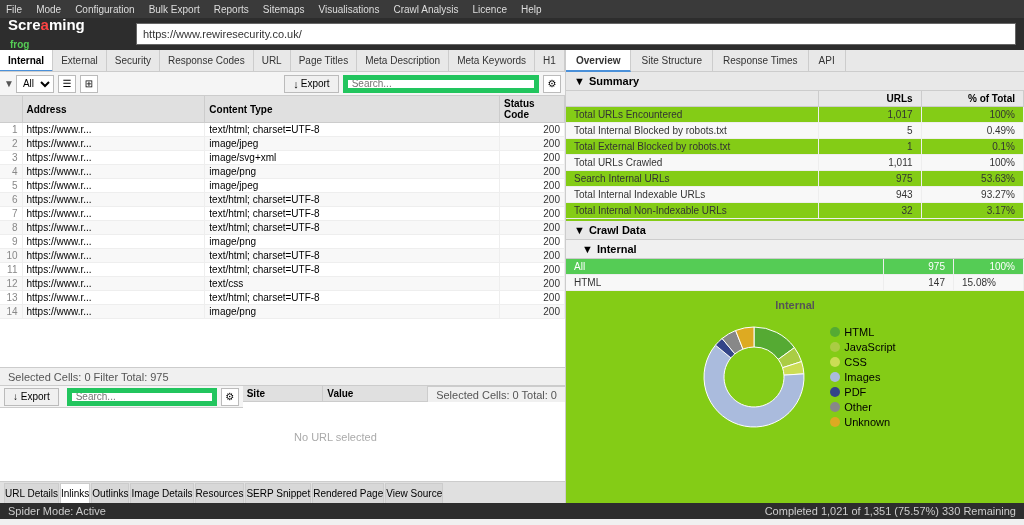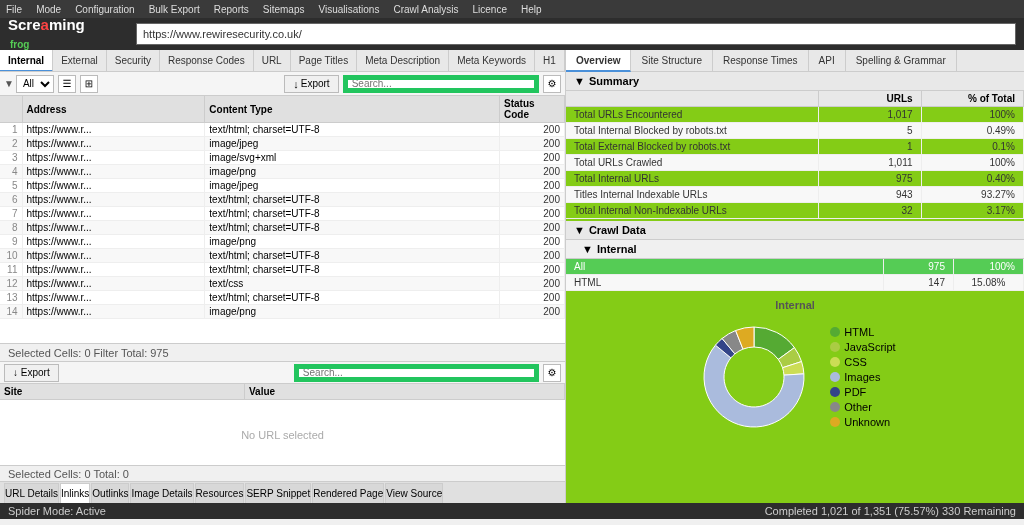--- a/index.html
+++ b/index.html
@@ -201,23 +201,23 @@
       align-items: center;
       padding: 0 8px;
       font-size: 10px;
       color: #555;
     }
 
     
     #bottom-panel {
       background: #fff;
       border-top: 1px solid #ccc;
-      height: 120px;
-      display: flex;
-      flex-direction: column;
+      height: 96px;
+      display: flex;
+      flex-direction: row;
       flex-shrink: 0;
     }
     #bottom-toolbar {
       background: #f5f5f5;
       height: 22px;
       display: flex;
       align-items: center;
       padding: 0 4px;
       gap: 4px;
       border-bottom: 1px solid #ccc;
@@ -615,21 +615,20 @@
 
   </div>
 
   <div id="right-panel">
 
     <div id="right-tabs">
         <div class="right-tab active">Overview</div>
         <div class="right-tab">Site Structure</div>
         <div class="right-tab">Response Times</div>
         <div class="right-tab">API</div>
-        <div class="right-tab">Spelling &amp; Grammar</div>
       </div>
 
     <div id="right-content">
 
       <div class="section-header">
         <span>▼</span>
         <span>Summary</span>
       </div>
       <table class="summary-table">
         <thead>
@@ -654,26 +653,26 @@
     <td>Total External Blocked by robots.txt</td>
     <td>1</td>
     <td>0.1%</td>
   </tr>
             <tr>
     <td>Total URLs Crawled</td>
     <td>1,011</td>
     <td>100%</td>
   </tr>
             <tr>
-    <td>Total Internal URLs</td>
+    <td>Search Internal URLs</td>
     <td>975</td>
-    <td>0.40%</td>
-  </tr>
-            <tr>
-    <td>Titles Internal Indexable URLs</td>
+    <td>53.63%</td>
+  </tr>
+            <tr>
+    <td>Total Internal Indexable URLs</td>
     <td>943</td>
     <td>93.27%</td>
   </tr>
             <tr>
     <td>Total Internal Non-Indexable URLs</td>
     <td>32</td>
     <td>3.17%</td>
   </tr>
           </tbody>
       </table>
@@ -689,21 +688,21 @@
       <table class="summary-table">
         <tbody id="crawl-table-body">
         <tr style="background: rgb(85, 204, 85); color: rgb(255, 255, 255);">
     <td style="color:#fff;">All</td>
     <td style="color:#fff;text-align:right;">975</td>
     <td style="color:#fff;text-align:right;">100%</td>
   </tr>
             <tr>
     <td style="">HTML</td>
     <td style="text-align:right;">147</td>
-    <td style="text-align:center;">15.08%</td>
+    <td style="text-align:left;">15.08%</td>
   </tr>
           </tbody>
       </table>
 
       <div id="chart-area">
         <div id="chart-title">Internal</div>
         <div id="chart-container">
           <svg id="donut-svg" viewBox="0 0 120 120">
           <path d="M 60 10 A 50 50 0 0 1 100.45084971874738 30.610737385376343 L 84.27050983124843 42.366442431225806 A 30 30 0 0 0 60 30 Z" fill="#55aa33" stroke="#fff" stroke-width="1"></path>
               <path d="M 100.45084971874738 30.610737385376343 A 50 50 0 0 1 107.55282581475768 44.54915028125263 L 88.53169548885461 50.72949016875158 A 30 30 0 0 0 84.27050983124843 42.366442431225806 Z" fill="#aacc44" stroke="#fff" stroke-width="1"></path>

